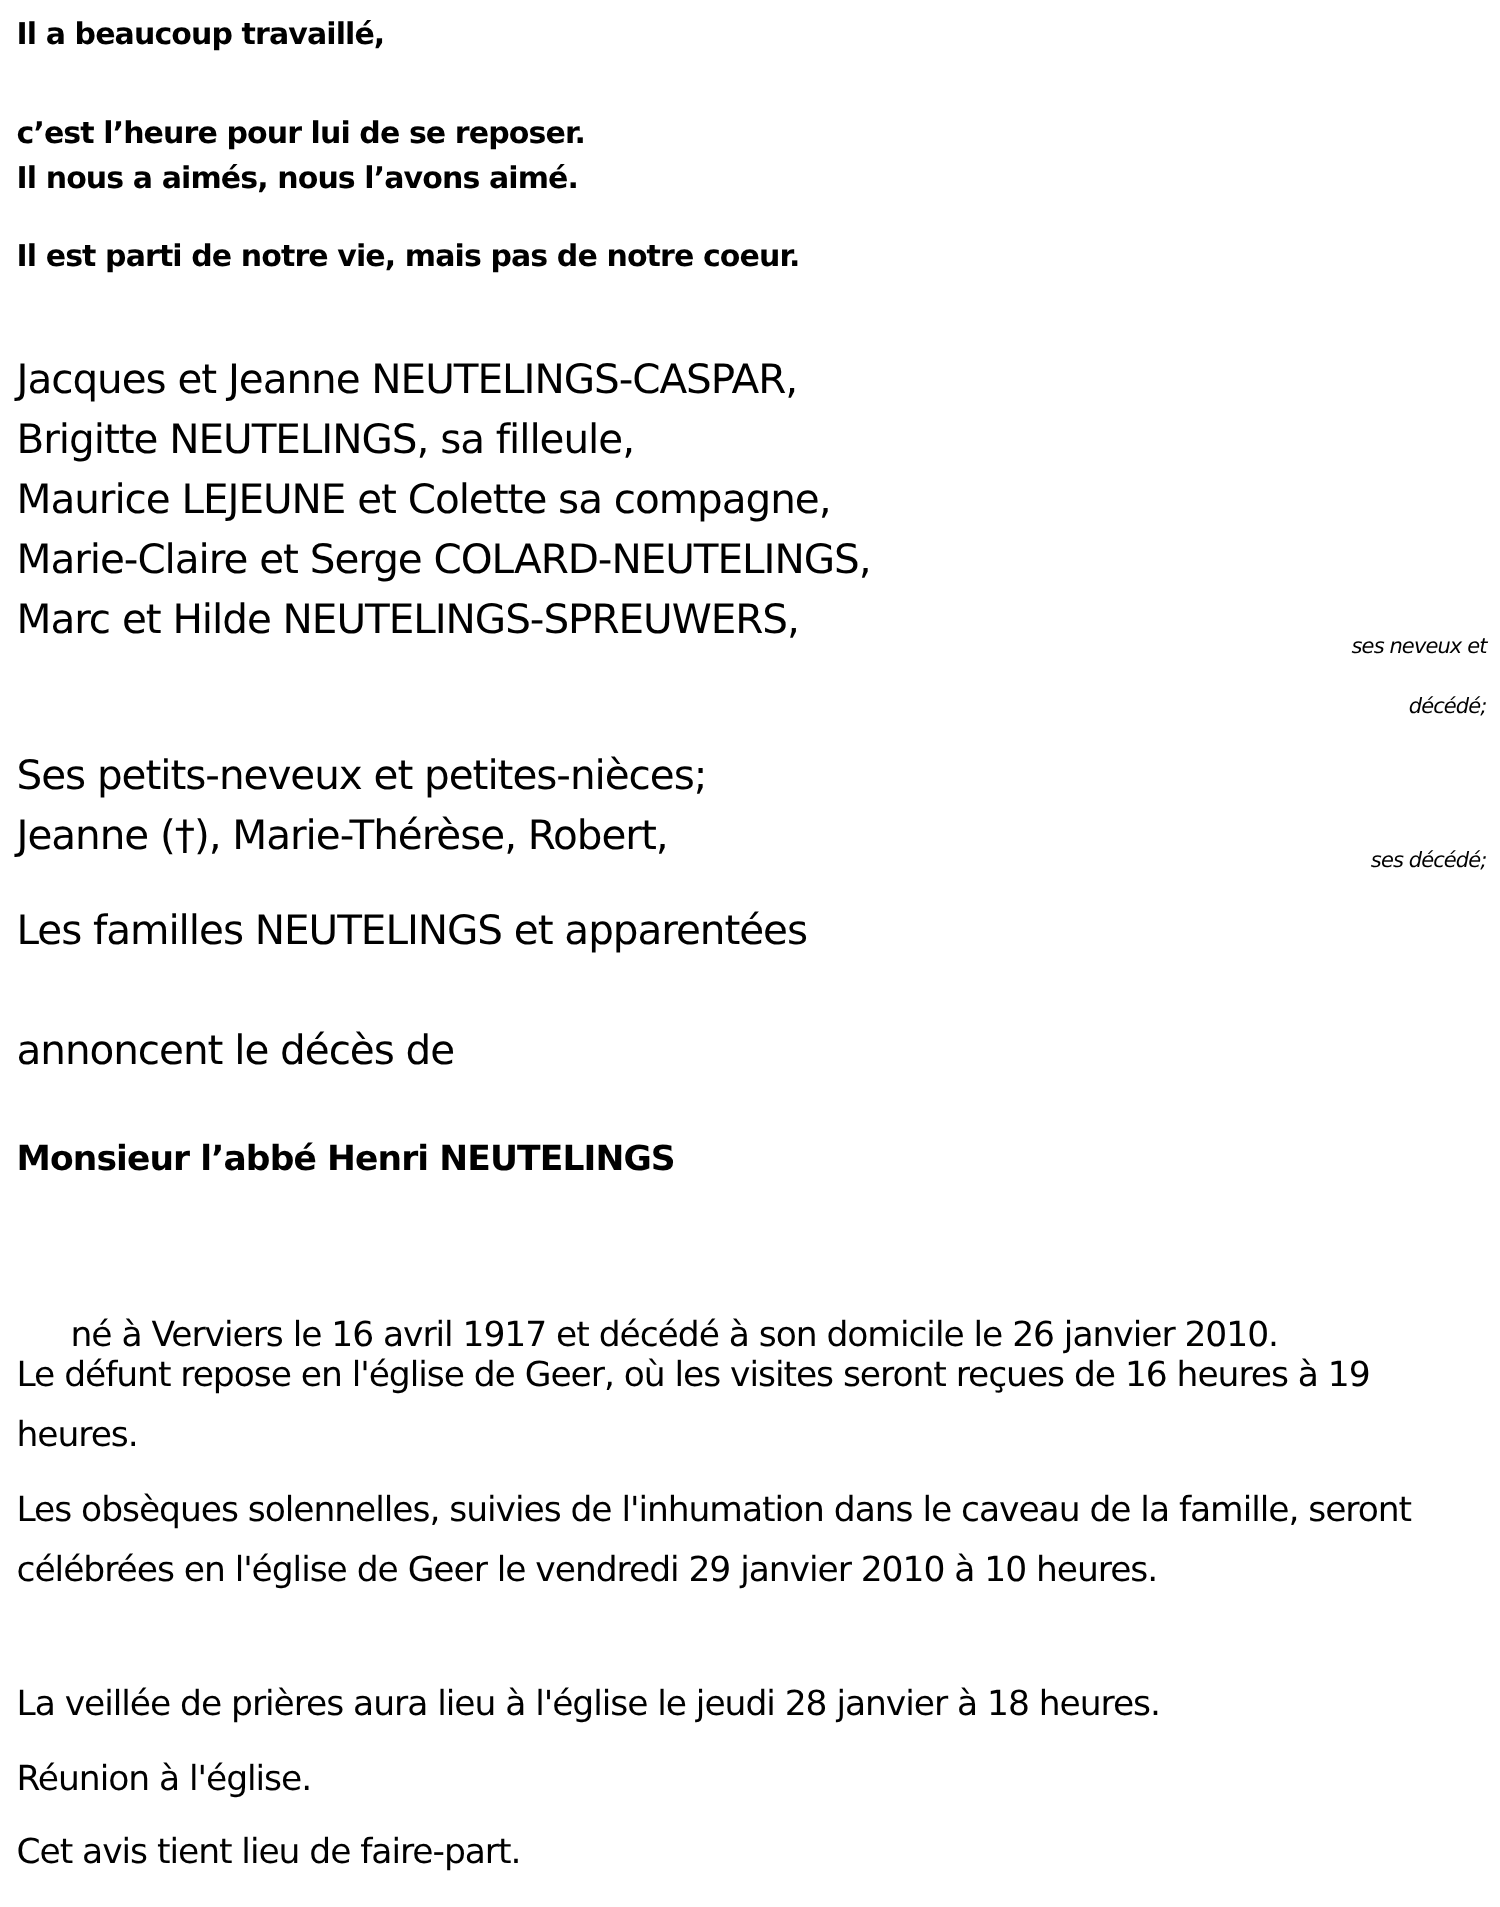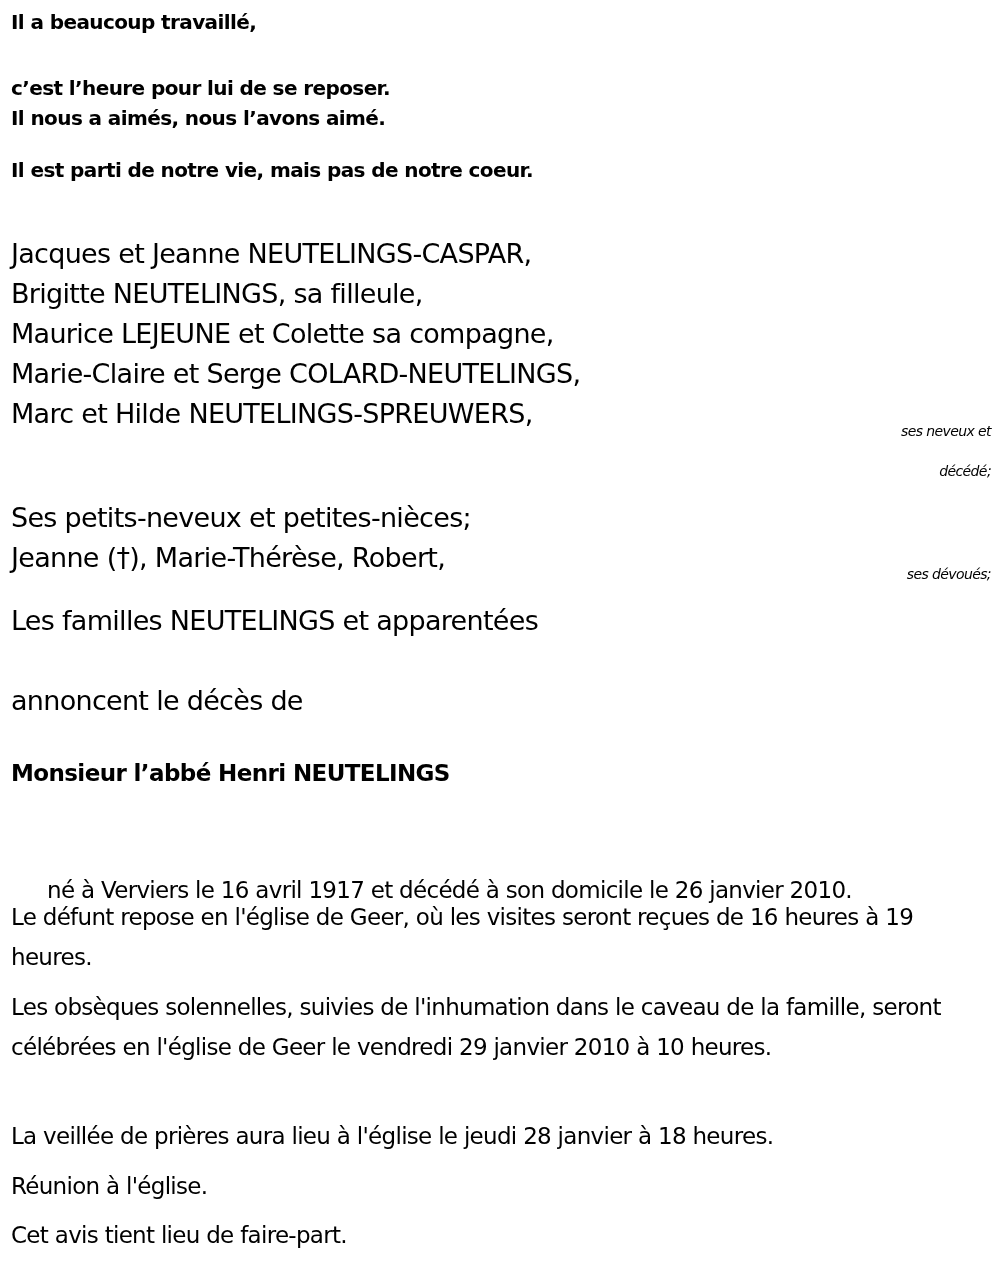--- a/index.html
+++ b/index.html
@@ -76,21 +76,21 @@
   <div class="line" style="top:278px;">Brigitte NEUTELINGS, sa filleule,</div>
   <div class="line" style="top:318px;">Maurice LEJEUNE et Colette sa compagne,</div>
   <div class="line" style="top:358px;">Marie-Claire et Serge COLARD-NEUTELINGS,</div>
   <div class="line" style="top:398px;">Marc et Hilde NEUTELINGS-SPREUWERS,</div>
 
   <div class="right-italic" style="top:423px;">ses neveux et</div>
   <div class="right-italic" style="top:463px;">décédé;</div>
 
   <div class="line" style="top:502px;">Ses petits-neveux et petites-nièces;</div>
   <div class="line" style="top:542px;">Jeanne (†), Marie-Thérèse, Robert,</div>
-  <div class="right-italic" style="top:566px;">ses dévoués;</div>
+  <div class="right-italic" style="top:566px;">ses décédé;</div>
 
   <div class="line" style="top:605px;">Les familles NEUTELINGS et apparentées</div>
 
   <div class="line" style="top:685px;">annoncent le décès de</div>
 
   <div class="name-title" style="top:760px;">Monsieur l’abbé Henri NEUTELINGS</div>
 
   <div class="para" style="top:870px;margin-left:36px;">né à Verviers le 16 avril 1917 et décédé à son domicile le 26 janvier 2010.</div>
   <div class="para" style="top:897px;">Le défunt repose en l'église de Geer, où les visites seront reçues de 16 heures à 19 heures.</div>
   <div class="para" style="top:987px;">Les obsèques solennelles, suivies de l'inhumation dans le caveau de la famille, seront célébrées en l'église de Geer le vendredi 29 janvier 2010 à 10 heures.</div>

